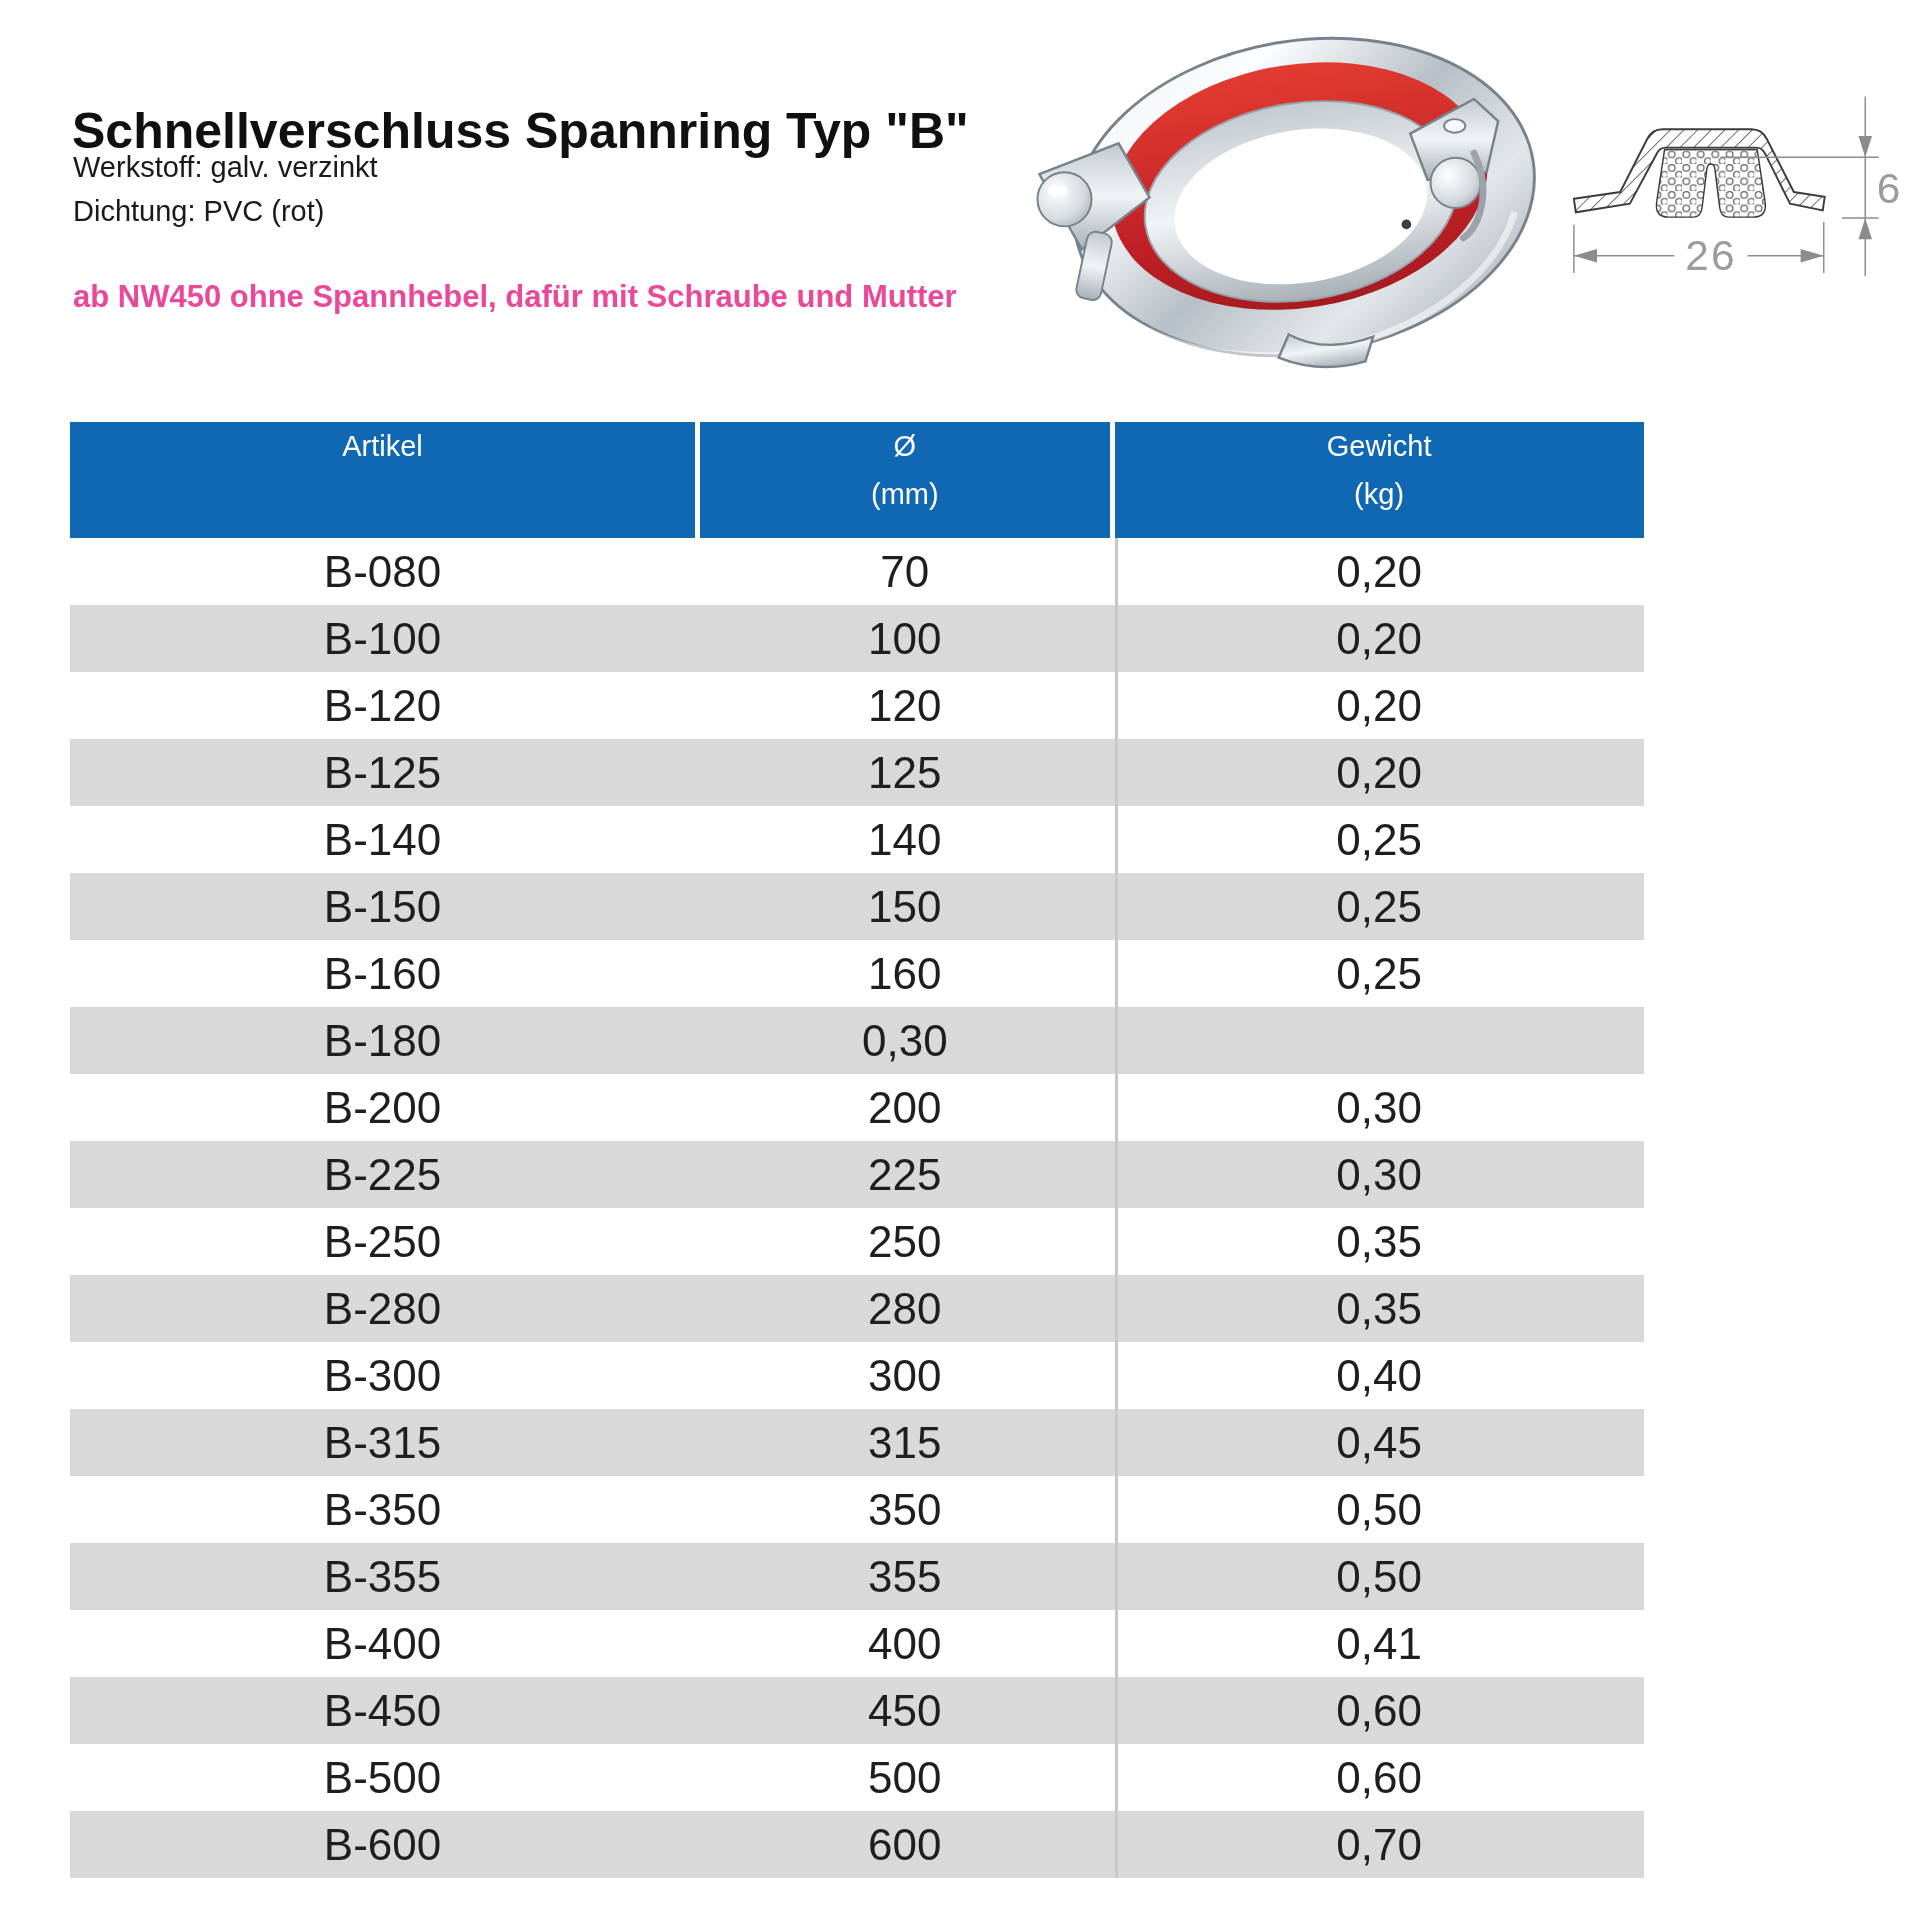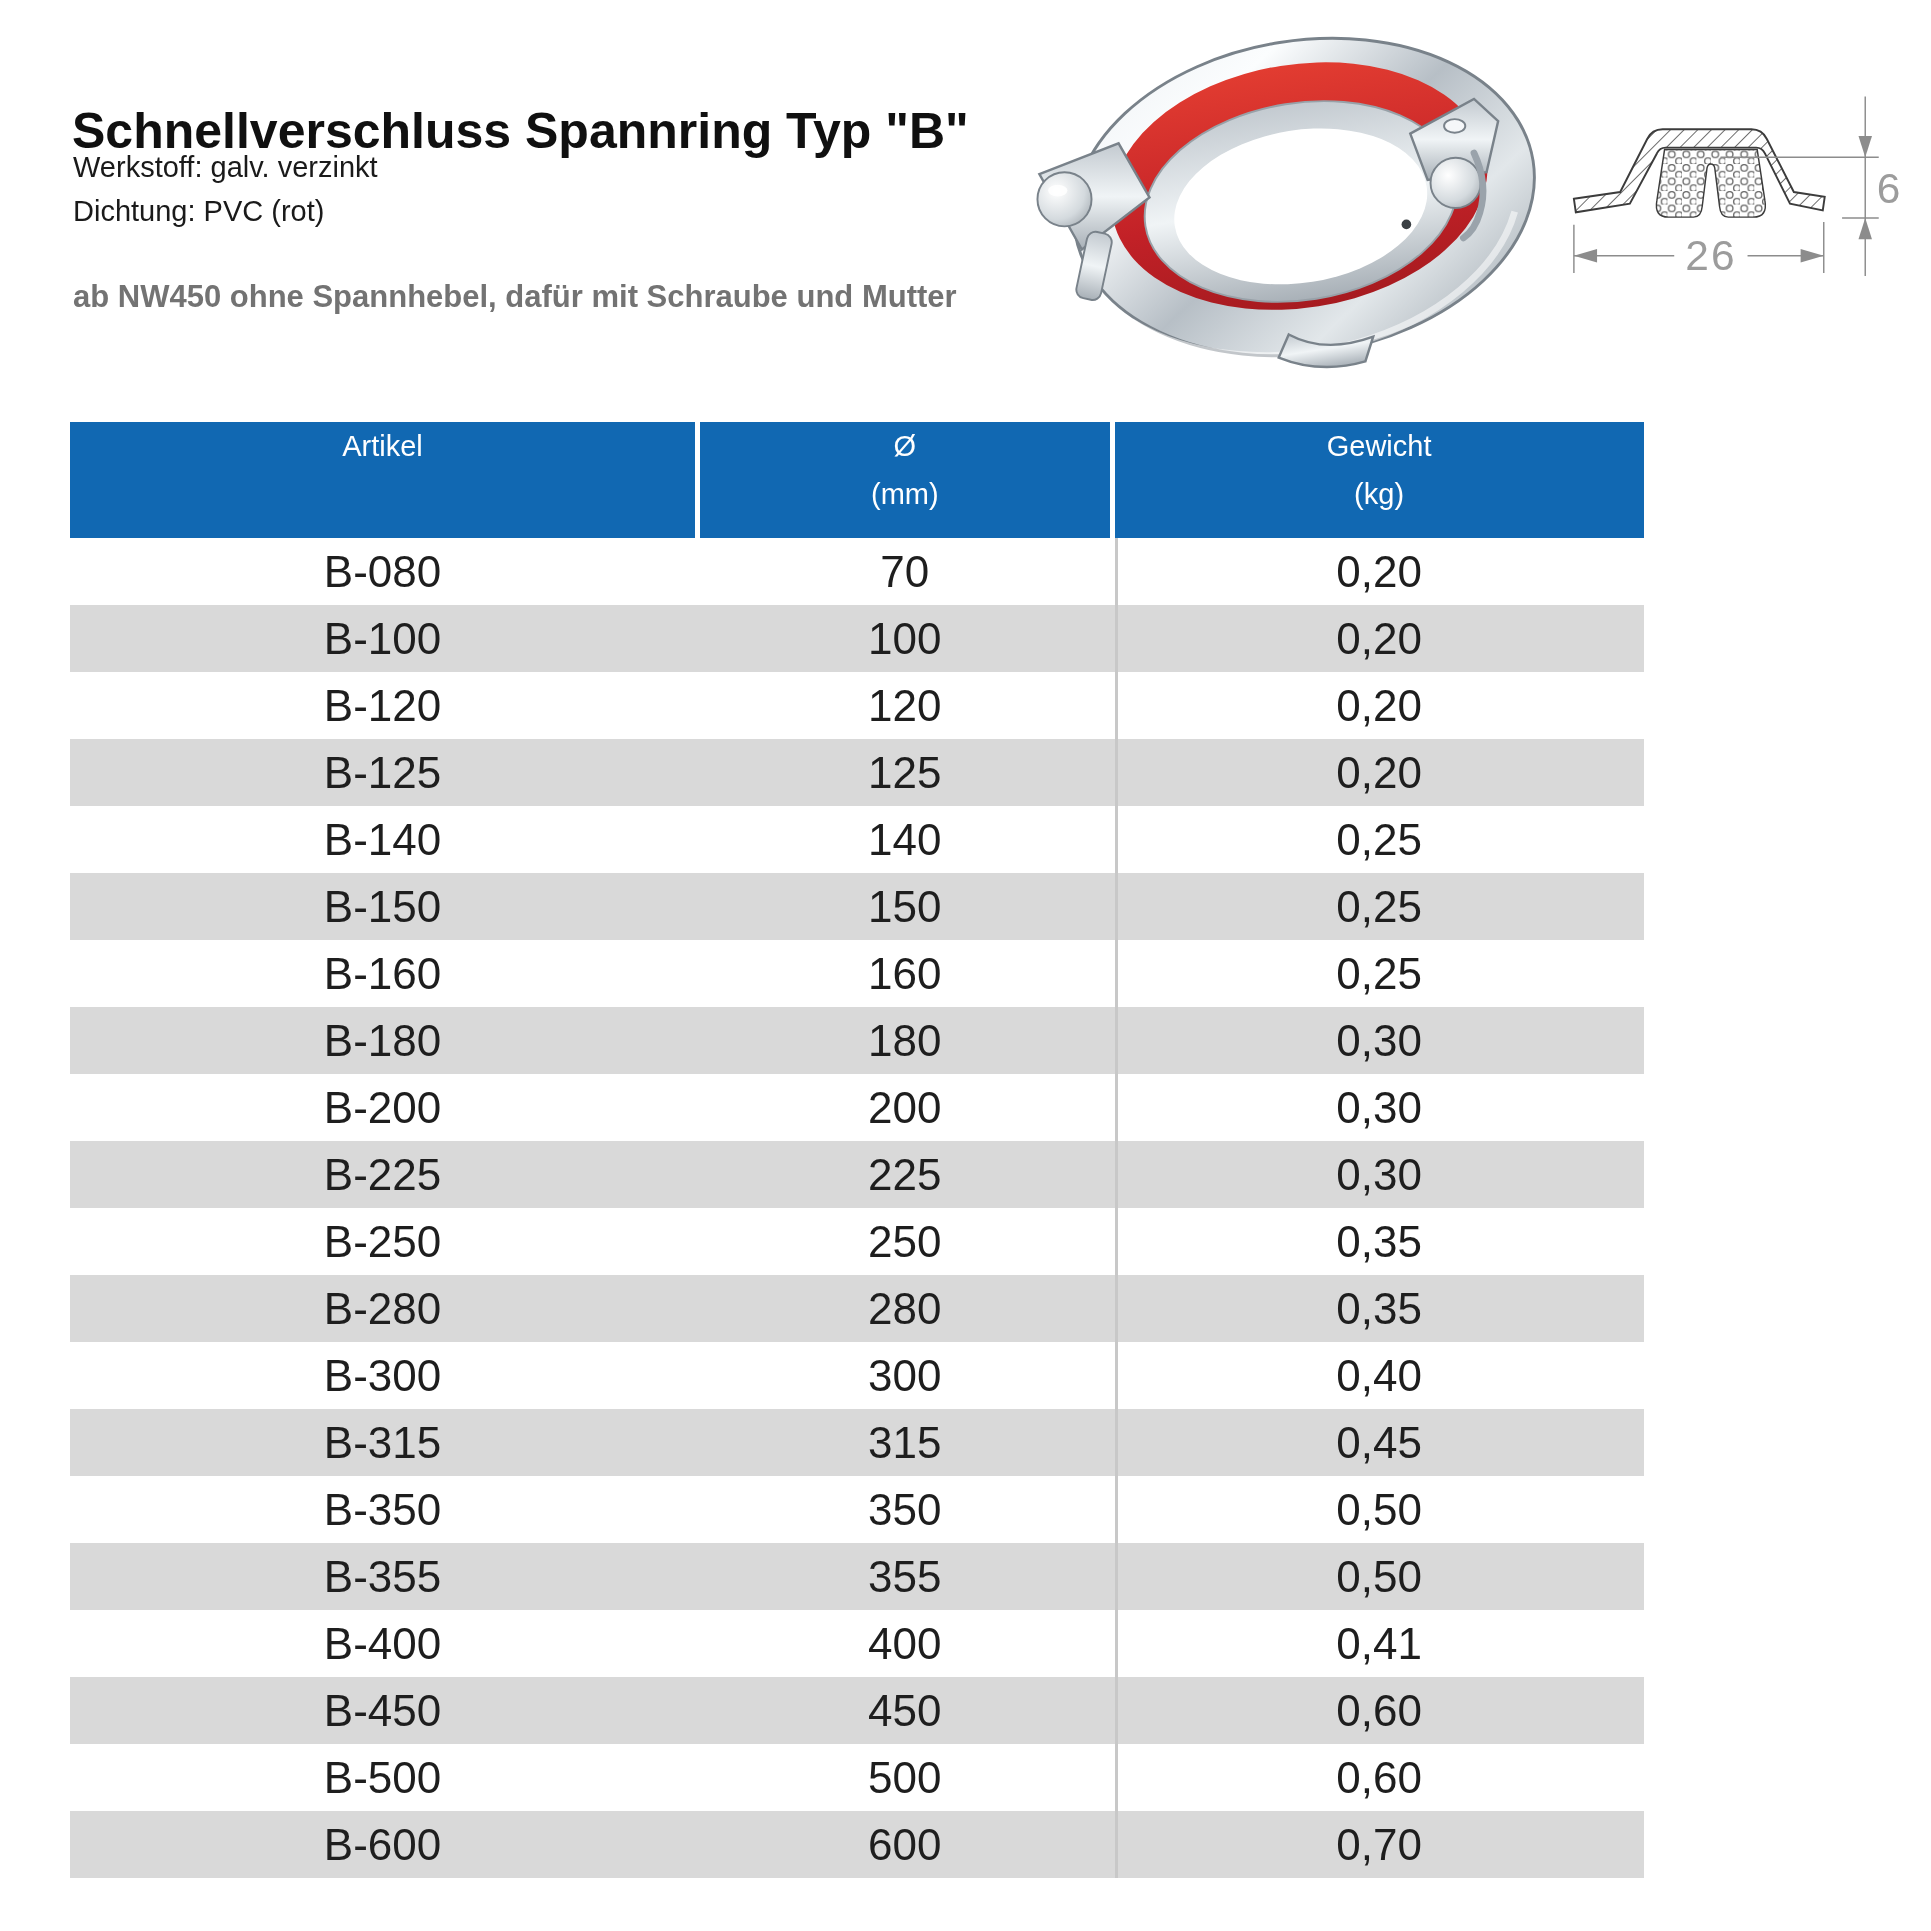--- a/index.html
+++ b/index.html
@@ -14,21 +14,21 @@
     font-size:50px; font-weight:700; line-height:58px;
     color:#101010; white-space:nowrap;
   }
   .meta-block {
     position:absolute; left:73px; top:145px;
     font-size:29px; line-height:44px; color:#1a1a1a;
   }
   .nw-note {
     position:absolute; left:73px; top:278px;
     font-size:31px; font-weight:700; line-height:37px;
-    color:#737373; white-space:nowrap;
+    color:#ec4899; white-space:nowrap;
   }
 
   
   .photo-wrap   { position:absolute; left:1022px; top:7.7px;  width:565px; height:372px; }
   .drawing-wrap { position:absolute; left:1566px; top:56px; width:338px; height:246px; }
   .photo-wrap svg, .drawing-wrap svg { width:100%; height:100%; display:block; }
   .dim-label {
     font-family:"Liberation Sans", sans-serif;
     font-size:44px; fill:#9c9c9c; letter-spacing:2px;
   }
@@ -211,21 +211,20 @@
         <div class="tcell">150</div>
         <div class="tcell">0,25</div>
       </div>
       <div class="trow">
         <div class="tcell">B-160</div>
         <div class="tcell">160</div>
         <div class="tcell">0,25</div>
       </div>
       <div class="trow">
         <div class="tcell">B-180</div>
-        <div class="tcell">180</div>
         <div class="tcell">0,30</div>
       </div>
       <div class="trow">
         <div class="tcell">B-200</div>
         <div class="tcell">200</div>
         <div class="tcell">0,30</div>
       </div>
       <div class="trow">
         <div class="tcell">B-225</div>
         <div class="tcell">225</div>

